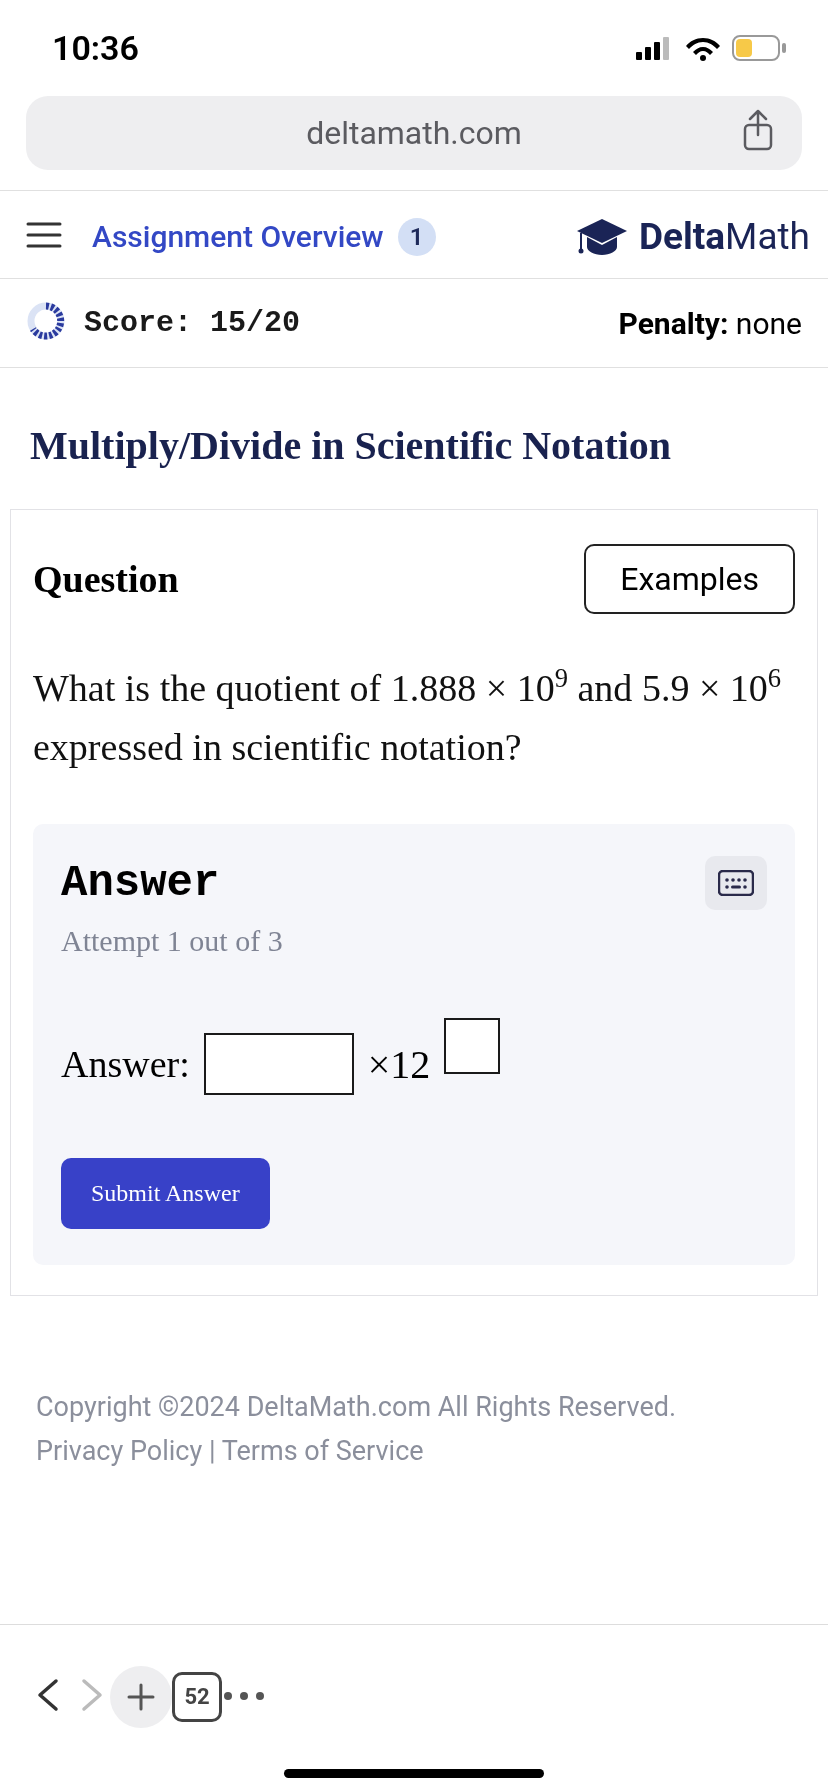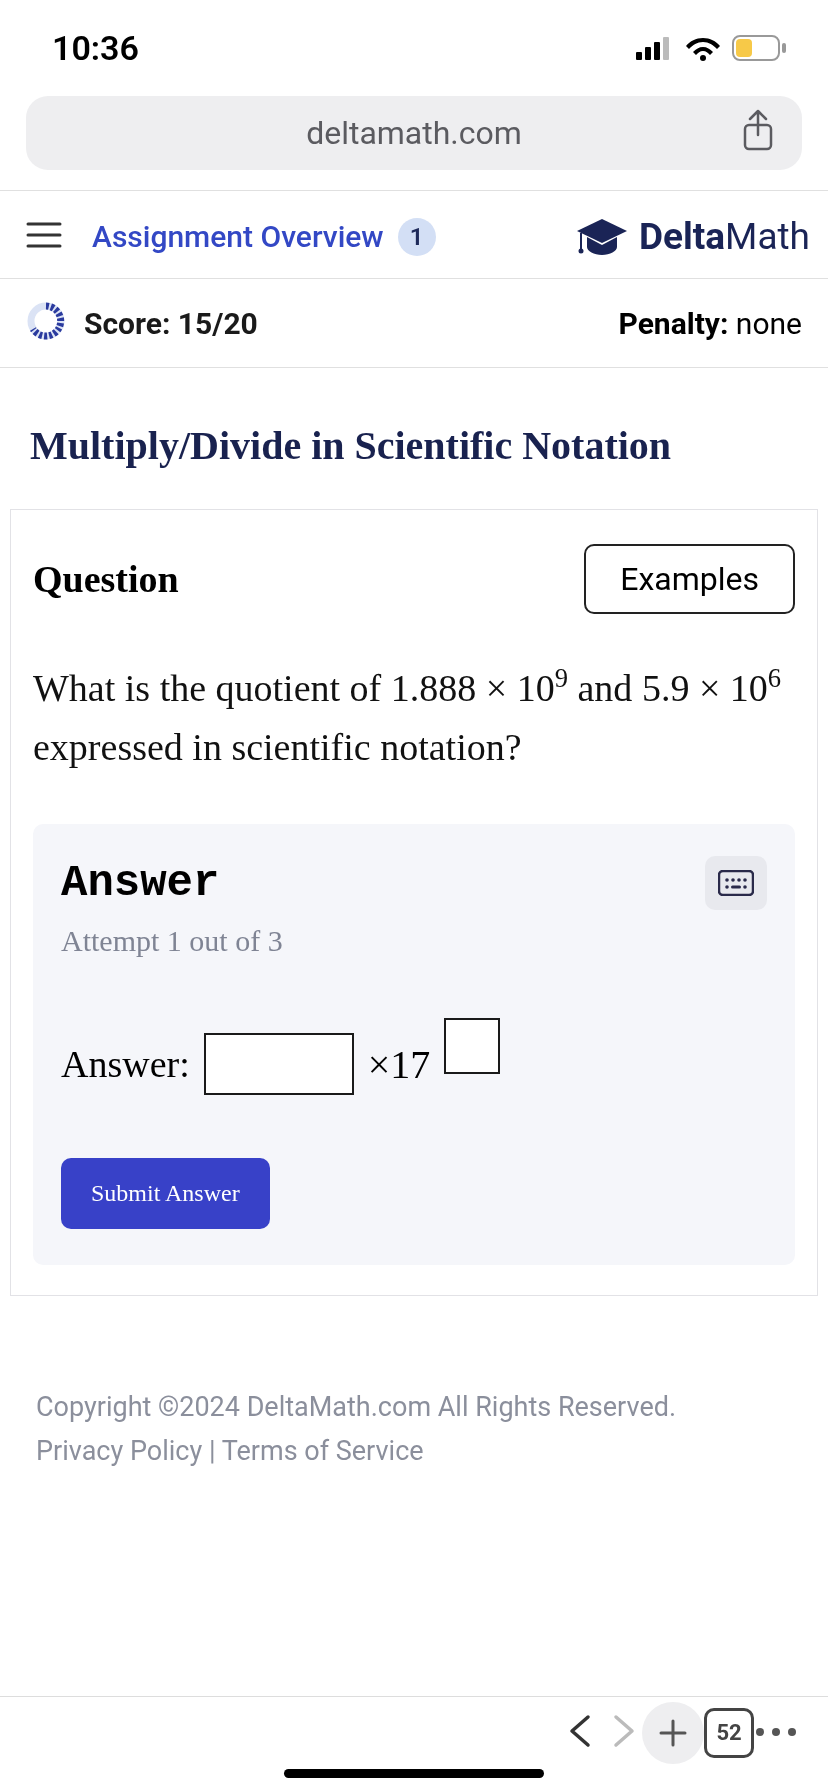--- a/index.html
+++ b/index.html
@@ -19,21 +19,21 @@
   .hamburger { margin-right: 30px; }
   .assign-link { color: #3348c5; font-size: 30px; font-weight: 500; }
   .badge { display: inline-flex; align-items: center; justify-content: center; width: 38px; height: 38px; border-radius: 50%; background: #d3dff5; color: #1e2a5a; font-size: 24px; font-weight: 600; margin-left: 14px; }
   .logo-wrap { margin-left: auto; display: flex; align-items: center; gap: 10px; }
   .logo-text { font-size: 37px; color: #1a2456; }
   .logo-bold { font-weight: 700; }
   
   
   .score-row { display: flex; align-items: center; padding: 22px 26px; border-bottom: 1.5px solid #e0e0e0; }
   .spinner { margin-right: 18px; }
-  .score-text { font-size: 30px; font-weight: 700; color: #1a1a1a; }
+  .score-text { font-size: 30px; font-weight: 700; color: #1a1a1a; font-family: Liberation Mono, monospace; }
   .penalty { margin-left: auto; font-size: 30px; }
   .penalty-label { font-weight: 700; }
   
   
   .page-title { font-family: Georgia, "Times New Roman", serif; font-size: 40px; font-weight: 700; color: #19224f; padding: 54px 30px 40px 30px; }
   
   
   .card { border: 1.5px solid #e2e2e6; border-top: 1.5px solid #e2e2e6; margin: 0 10px; padding: 34px 22px 30px 22px; }
   .question-row { display: flex; align-items: center; justify-content: space-between; margin-bottom: 44px; }
   .question-label { font-family: Georgia, serif; font-size: 38px; font-weight: 700; }
@@ -55,21 +55,21 @@
   .times10 { font-family: Georgia, serif; font-size: 40px; }
   .exp-input { width: 56px; height: 56px; border: 2px solid #1a1a1a; font-size: 24px; margin-bottom: 36px; }
   
   .submit-btn { background: #3841c8; color: #fff; border: none; font-family: Georgia, serif; font-size: 24px; padding: 22px 30px; border-radius: 10px; margin-top: 48px; }
   
   
   .footer { padding: 90px 36px 20px 36px; font-size: 27px; color: #8b8f9c; line-height: 1.6; }
   .footer a { color: #8b8f9c; text-decoration: none; }
   
   
-  .toolbar { position: absolute; bottom: 0; left: 0; right: 0; height: 96px; border-top: 1px solid #ddd; display: flex; align-items: center; justify-content: flex-end; padding: 0 30px 24px 30px; background: #fff; }
+  .toolbar { position: absolute; bottom: 0; left: 0; right: 0; height: 168px; border-top: 1px solid #ddd; display: flex; align-items: center; justify-content: flex-start; padding: 0 30px 24px 30px; background: #fff; }
   .tab-badge { border: 3px solid #444; border-radius: 10px; width: 50px; height: 50px; display: flex; align-items: center; justify-content: center; font-size: 22px; font-weight: 700; color: #444; }
   .plus-btn { width: 62px; height: 62px; border-radius: 50%; background: #eeeef0; display: flex; align-items: center; justify-content: center; }
   .home-indicator { position: absolute; bottom: 14px; left: 50%; transform: translateX(-50%); width: 260px; height: 9px; background: #000; border-radius: 5px; }
 </style>
 </head>
 <body>
 
 <div class="status-bar">
   <span>10:36</span>
   <div class="status-right">
@@ -158,21 +158,21 @@
             <circle cx="27" cy="17" r="1.8" fill="#2a2a4a"></circle>
             <rect x="13" y="15.5" width="10" height="3" rx="1.5" fill="#2a2a4a"></rect>
           </svg>
       </button>
     </div>
     <div class="attempt">Attempt 1 out of 3</div>
     
     <div class="answer-input-row">
       <span class="answer-prefix">Answer:</span>
       <input class="coef-input" type="text" style="">
-      <span class="times10">×17</span>
+      <span class="times10">×12</span>
       <input class="exp-input" type="text" style="">
     </div>
     
     <button class="submit-btn">Submit Answer</button>
   </div>
 </div>
 
 <div class="footer">
   <div>Copyright ©2024 DeltaMath.com All Rights Reserved.</div>
   <div>

